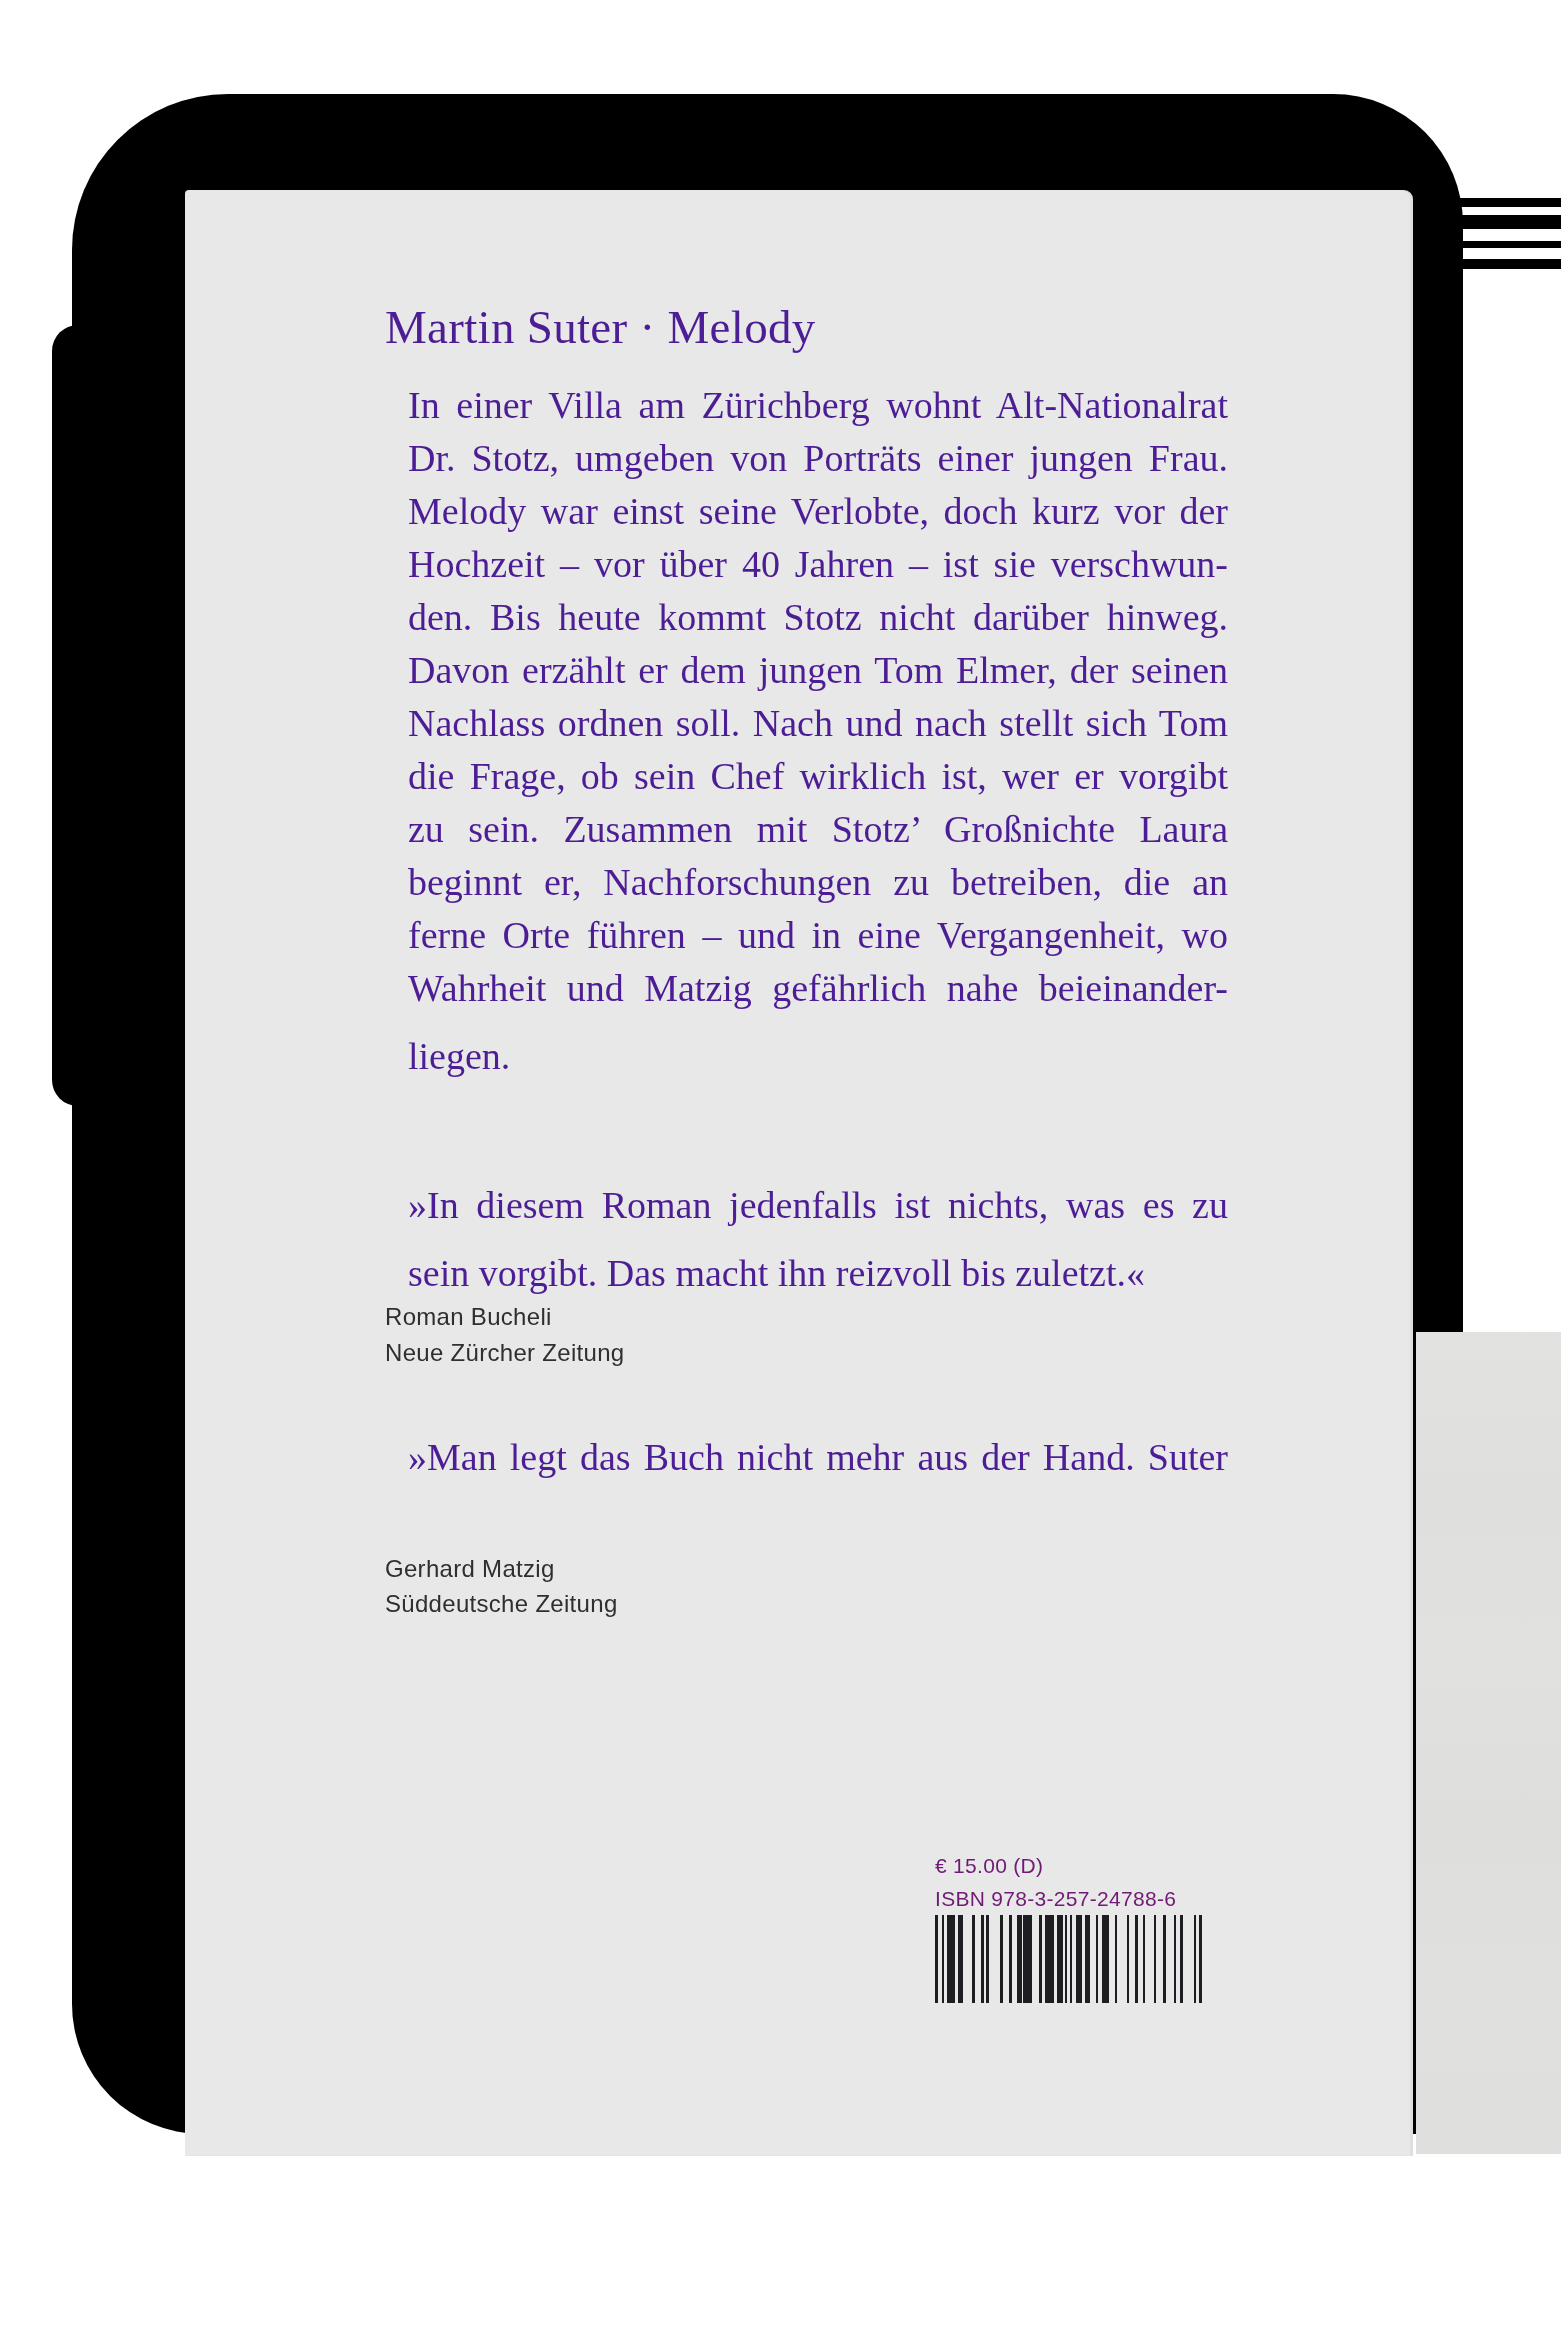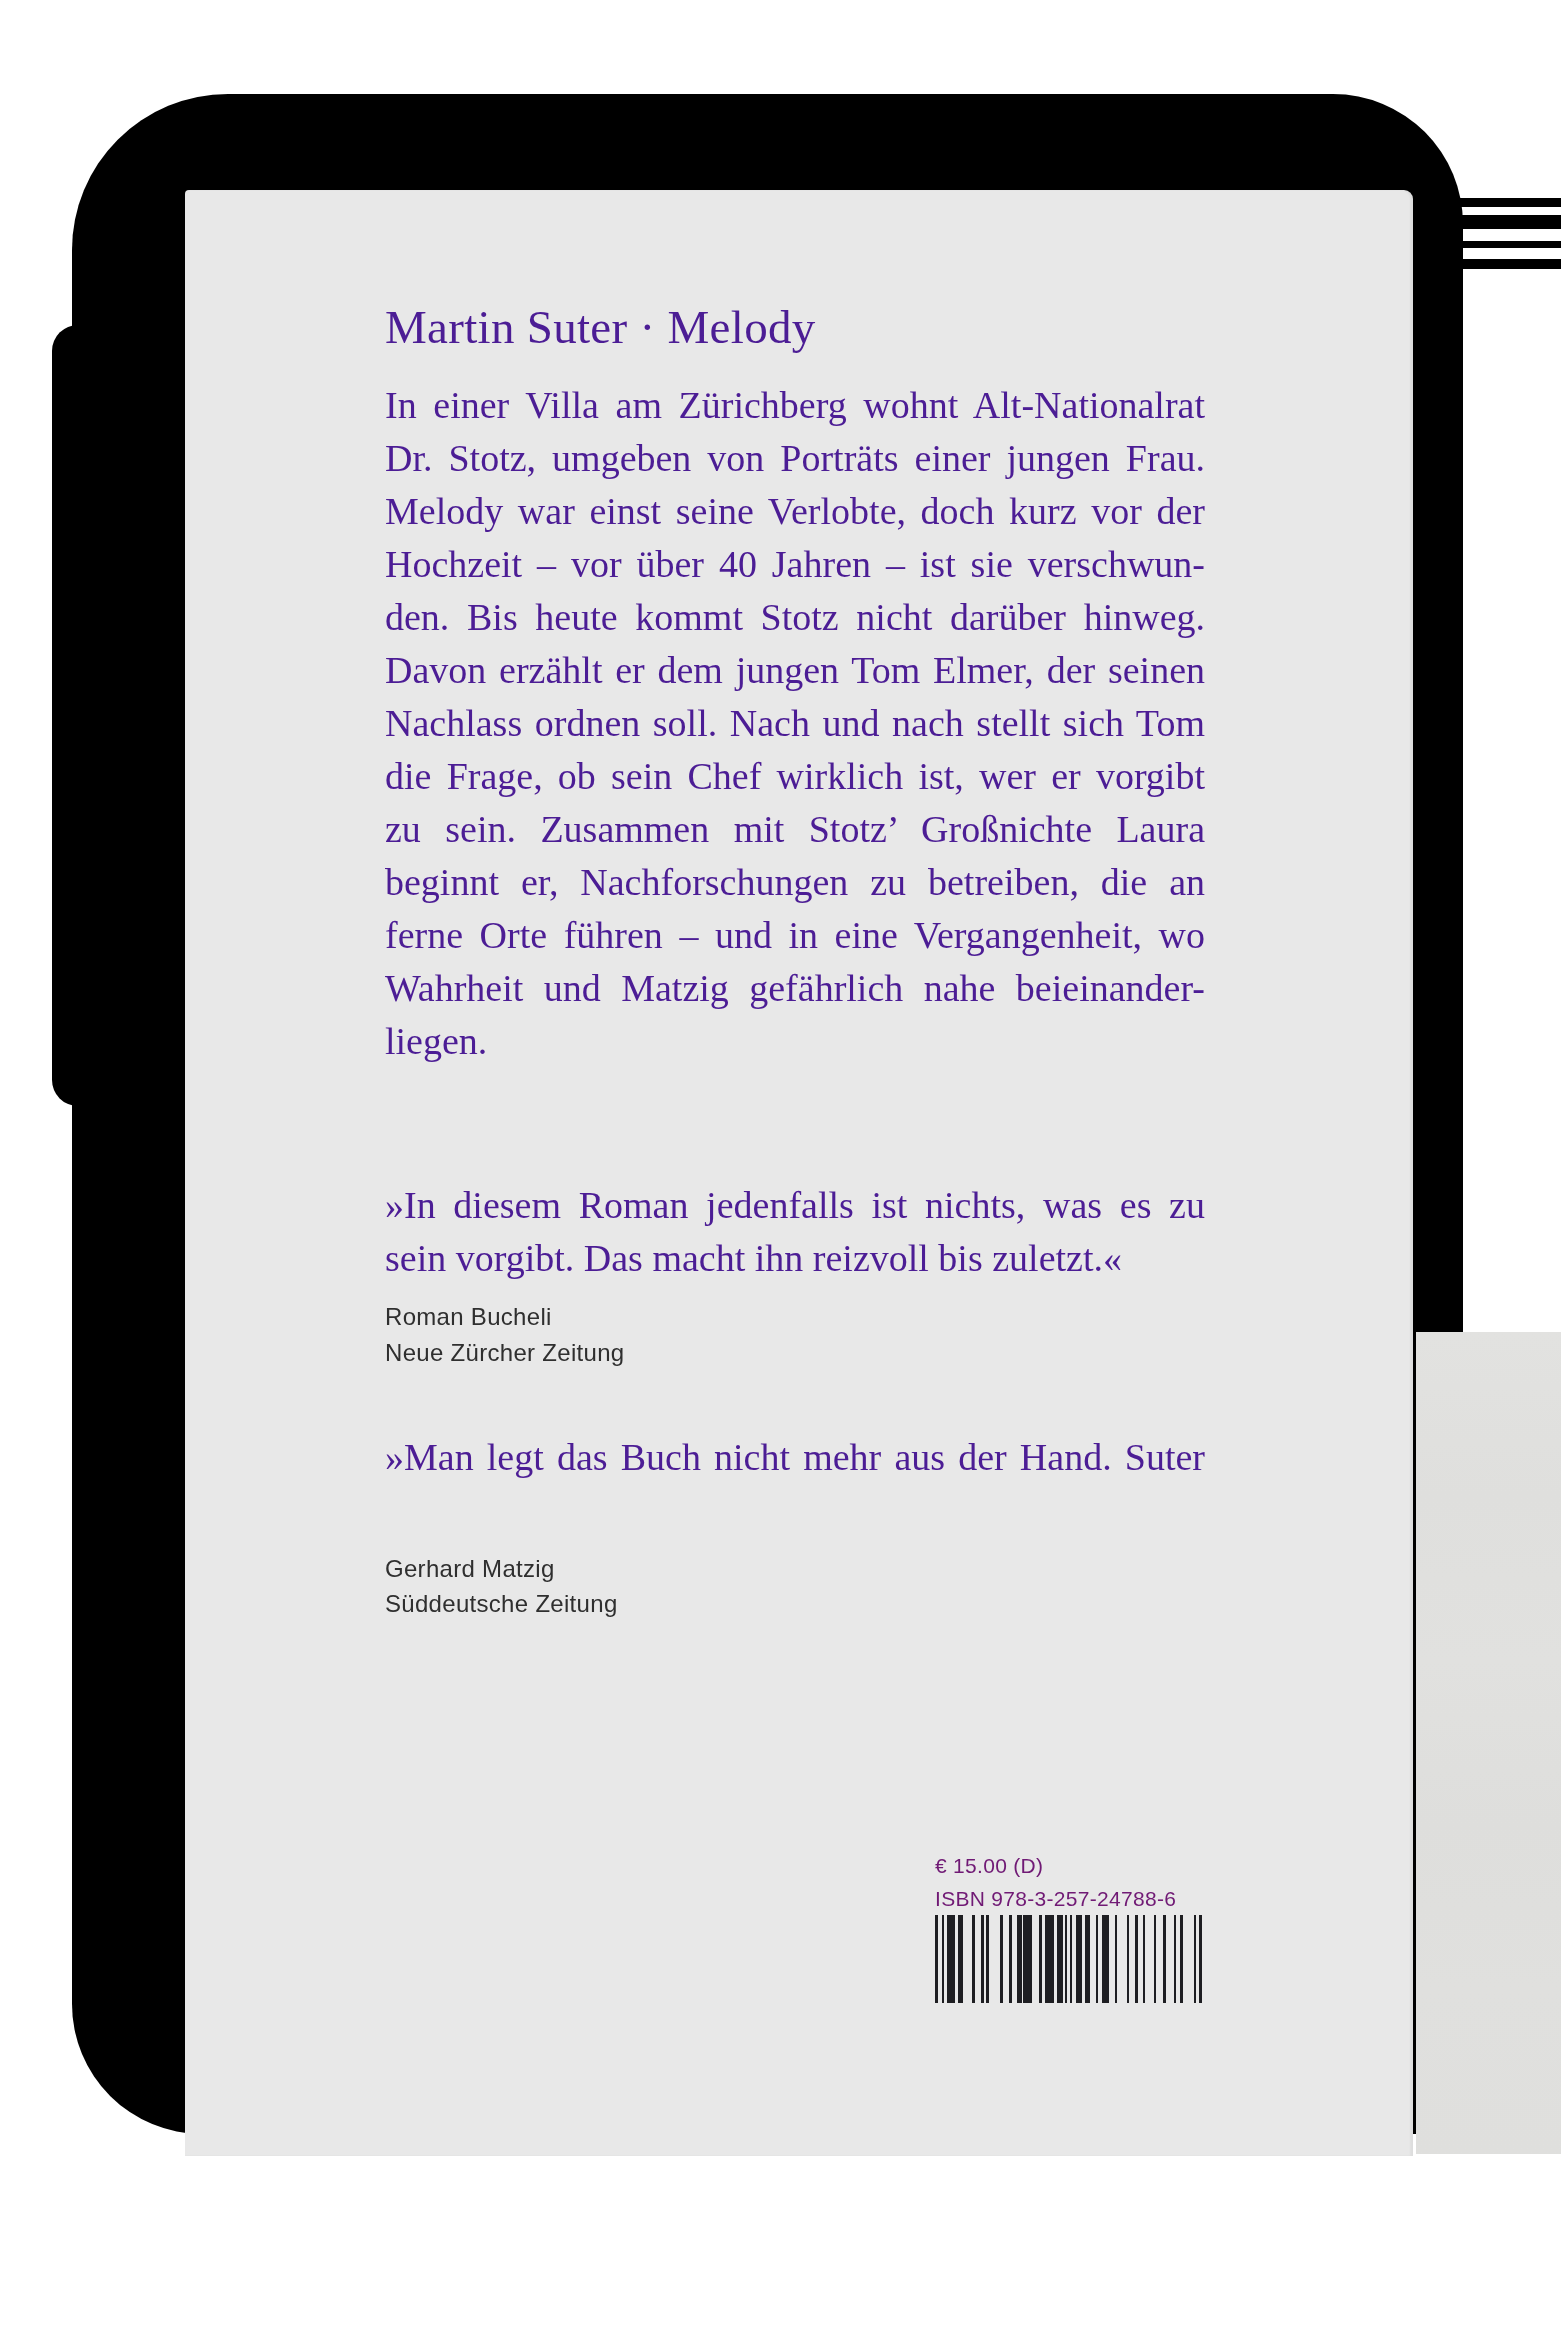--- a/index.html
+++ b/index.html
@@ -36,28 +36,28 @@
   .sans {
     font-family: "Liberation Sans", "DejaVu Sans", sans-serif;
     color: #2f2f2f;
   }
   .title {
     position: absolute; left: 385px; top: 298px;
     font-size: 47px; line-height: 59px; white-space: nowrap;
     letter-spacing: 0.3px;
   }
   .text-block {
-    position: absolute; left: 385px; width: 820px;
+    position: absolute; left: 408px; width: 820px;
     font-size: 38px; line-height: 53px;
   }
   .text-block .line {
     display: block; white-space: nowrap; text-align: justify; text-align-last: justify;
     height: 53px; overflow: visible;
   }
-  .text-block .line.last { text-align: right; text-align-last: left; }
+  .text-block .line.last { text-align: right; text-align-last: left; margin-top: 15px; }
   .attribution {
     position: absolute; left: 385px;
     font-size: 24px; line-height: 36px; letter-spacing: 0.3px;
   }
   .attribution div { white-space: nowrap; }
   .price-block {
     position: absolute; left: 935px; top: 1849px;
     font-size: 21px; line-height: 33px; color: #701a75; letter-spacing: 0.3px;
   }
   .price-block div { white-space: nowrap; }

